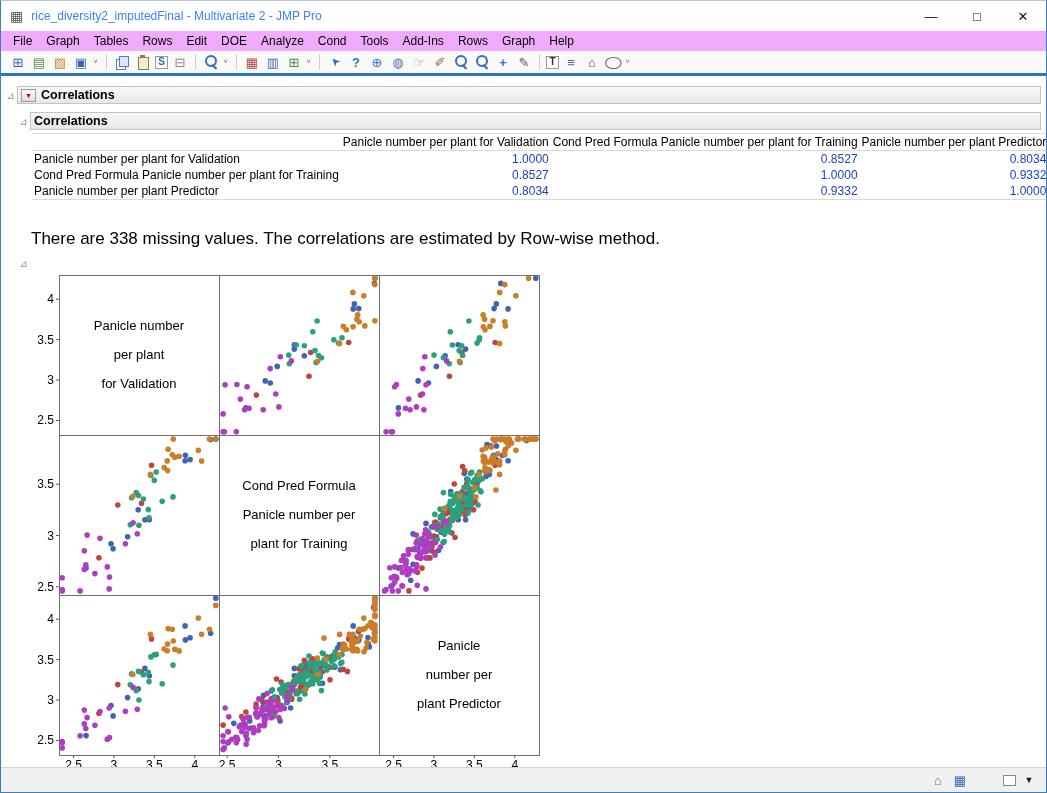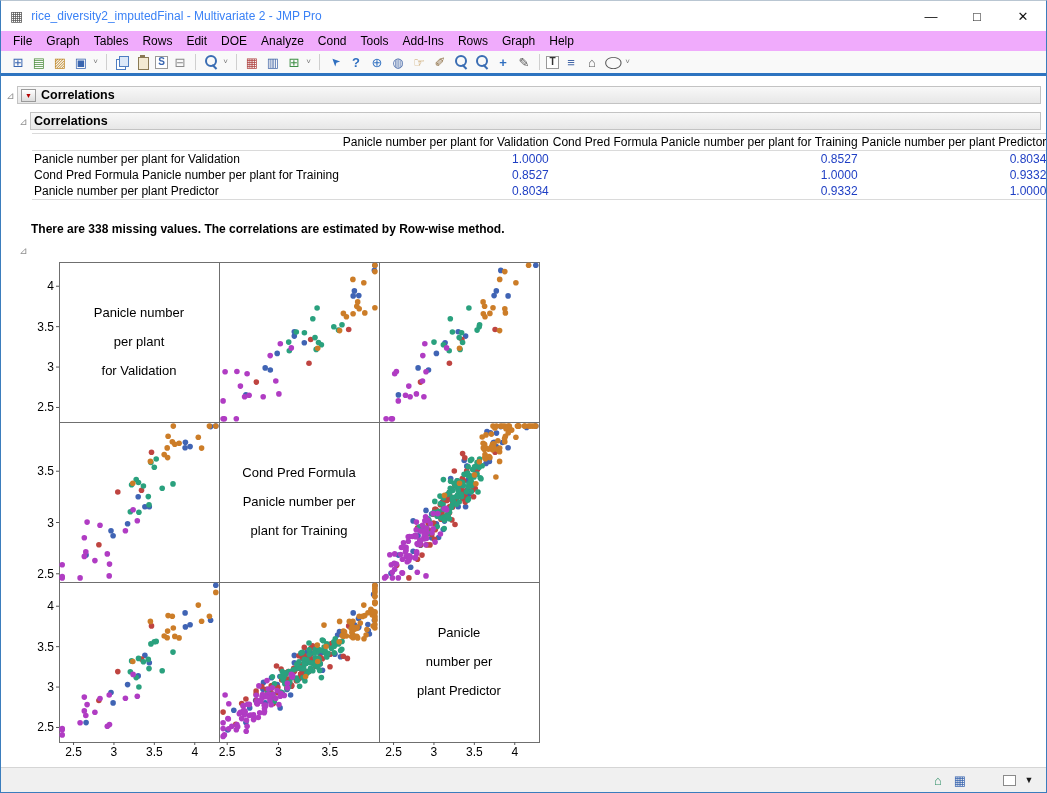--- a/index.html
+++ b/index.html
@@ -64,21 +64,21 @@
     border:1px solid #9a9a9a; display:flex; align-items:center; justify-content:center; flex:0 0 auto; }
   .rt-glyph { color:#b40000; font-size:7px; line-height:1; }
   
   #corr-table { margin:3px 0 0 31px; border-collapse:collapse; table-layout:fixed;
     font-size:12px; border-top:1px solid #dadada; border-bottom:1px solid #dadada; }
   #corr-table th, #corr-table td { padding:0 2px; line-height:16px; white-space:nowrap; overflow:hidden; font-weight:normal; }
   #corr-table thead tr { border-bottom:1px solid #dadada; }
   #corr-table th { text-align:right; }
   #corr-table th.lbl, #corr-table td.lbl { text-align:left; }
   #corr-table td.val { text-align:right; }
-  .missing-note { margin:22px 0 0 30px; font-size:12px;font-weight:bold; }
+  .missing-note { margin:29px 0 0 30px; font-size:17px; }
   #scatter-matrix { margin:6px 0 0 30px; }
   svg text { font-family:"Liberation Sans", "DejaVu Sans", sans-serif; fill:#000; }
   
   .statusbar { height:25px; background:#f0f0f0; border-top:1px solid #d5d5d5; flex:0 0 auto;
     display:flex; align-items:center; justify-content:flex-end; padding-right:8px; }
   .statusbar .tb-icon { margin-left:4px; }
   .statusbar .tb-icon[data-icon="window-preview-box"] { margin-left:34px; }
   .statusbar .tb-icon[data-icon="status-dropdown-icon"] { font-size:9px; }
 </style>
 </head>

